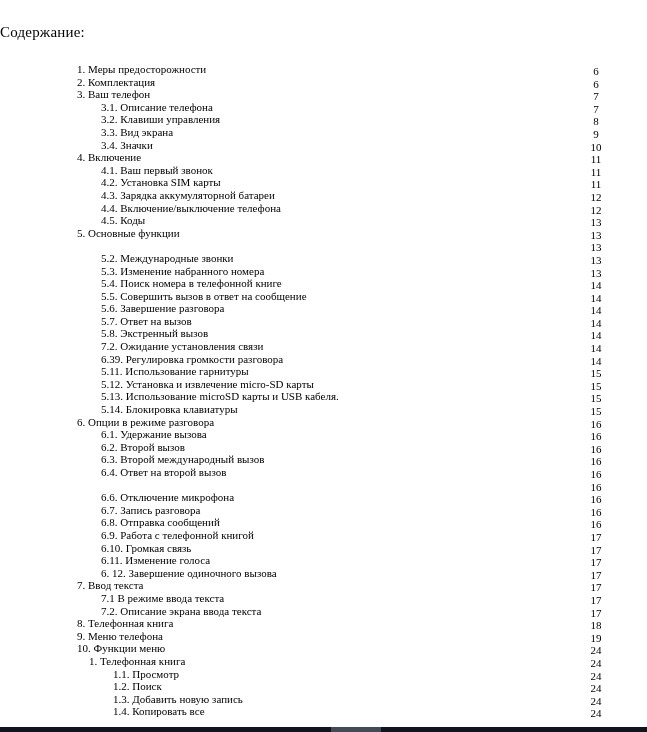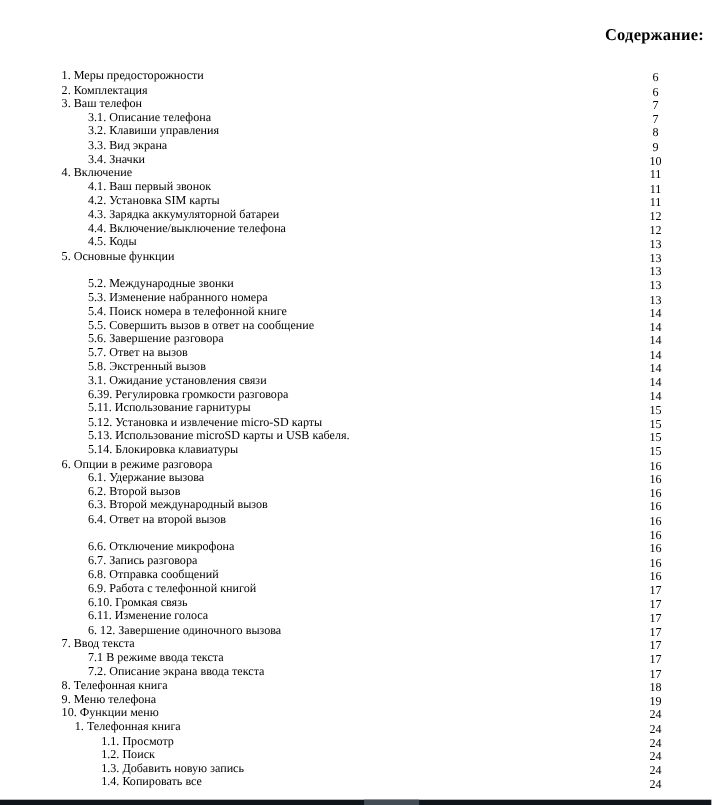--- a/index.html
+++ b/index.html
@@ -14,39 +14,39 @@
     background: #ffffff;
     overflow: hidden;
     font-family: "Liberation Serif", serif;
     color: #000000;
   }
   .doc-title {
     position: absolute;
     top: 24px;
     left: 0;
     width: 640px;
-    text-align: right;
+    text-align: left;
     font-size: 15px;
-    font-weight: 700;
+    font-weight: 400;
     letter-spacing: 0.2px;
   }
   .toc {
     position: absolute;
     top: 63px;
     left: 0;
     right: 0;
   }
   .toc-row {
     position: relative;
     height: 12.6px;
     line-height: 12.6px;
     font-size: 11px;
     white-space: nowrap;
   }
-  .toc-label { display: inline-block; }
+  .toc-label { display: inline-block; margin-left: 21px; }
   .indent-0 .toc-label { padding-left: 56px; }
   .indent-1 .toc-label { padding-left: 80px; }
   .indent-2 .toc-label { padding-left: 68px; }
   .indent-3 .toc-label { padding-left: 92px; }
   .toc-page {
     position: absolute;
     left: 578px;
     top: 2px;
     width: 36px;
     text-align: center;
@@ -89,21 +89,21 @@
       <div class="toc-row indent-1"><span class="toc-label">4.5. Коды</span><span class="toc-page">13</span></div>
       <div class="toc-row indent-0"><span class="toc-label">5. Основные функции</span><span class="toc-page">13</span></div>
       <div class="toc-row indent-1"><span class="toc-page">13</span></div>
       <div class="toc-row indent-1"><span class="toc-label">5.2. Международные звонки</span><span class="toc-page">13</span></div>
       <div class="toc-row indent-1"><span class="toc-label">5.3. Изменение набранного номера</span><span class="toc-page">13</span></div>
       <div class="toc-row indent-1"><span class="toc-label">5.4. Поиск номера в телефонной книге</span><span class="toc-page">14</span></div>
       <div class="toc-row indent-1"><span class="toc-label">5.5. Совершить вызов в ответ на сообщение</span><span class="toc-page">14</span></div>
       <div class="toc-row indent-1"><span class="toc-label">5.6. Завершение разговора</span><span class="toc-page">14</span></div>
       <div class="toc-row indent-1"><span class="toc-label">5.7. Ответ на вызов</span><span class="toc-page">14</span></div>
       <div class="toc-row indent-1"><span class="toc-label">5.8. Экстренный вызов</span><span class="toc-page">14</span></div>
-      <div class="toc-row indent-1"><span class="toc-label">3.1. Ожидание установления связи</span><span class="toc-page">14</span></div>
+      <div class="toc-row indent-1"><span class="toc-label">7.2. Ожидание установления связи</span><span class="toc-page">14</span></div>
       <div class="toc-row indent-1"><span class="toc-label">6.39. Регулировка громкости разговора</span><span class="toc-page">14</span></div>
       <div class="toc-row indent-1"><span class="toc-label">5.11. Использование гарнитуры</span><span class="toc-page">15</span></div>
       <div class="toc-row indent-1"><span class="toc-label">5.12. Установка и извлечение micro-SD карты</span><span class="toc-page">15</span></div>
       <div class="toc-row indent-1"><span class="toc-label">5.13. Использование microSD карты и USB кабеля.</span><span class="toc-page">15</span></div>
       <div class="toc-row indent-1"><span class="toc-label">5.14. Блокировка клавиатуры</span><span class="toc-page">15</span></div>
       <div class="toc-row indent-0"><span class="toc-label">6. Опции в режиме разговора</span><span class="toc-page">16</span></div>
       <div class="toc-row indent-1"><span class="toc-label">6.1. Удержание вызова</span><span class="toc-page">16</span></div>
       <div class="toc-row indent-1"><span class="toc-label">6.2. Второй вызов</span><span class="toc-page">16</span></div>
       <div class="toc-row indent-1"><span class="toc-label">6.3. Второй международный вызов</span><span class="toc-page">16</span></div>
       <div class="toc-row indent-1"><span class="toc-label">6.4. Ответ на второй вызов</span><span class="toc-page">16</span></div>

